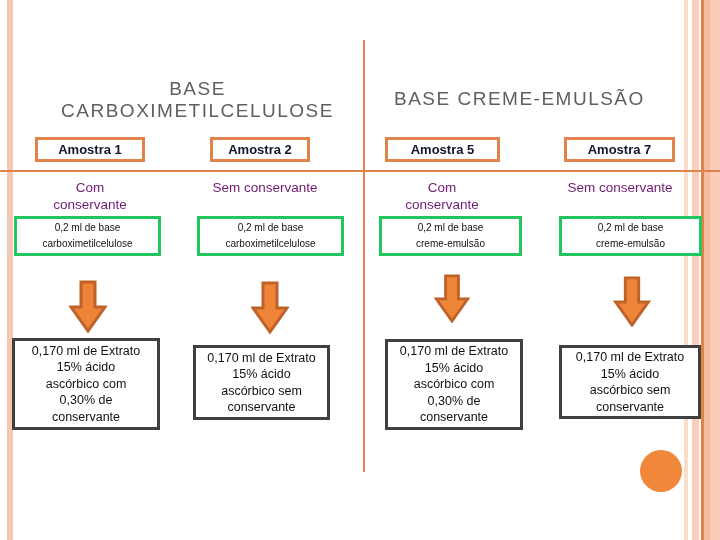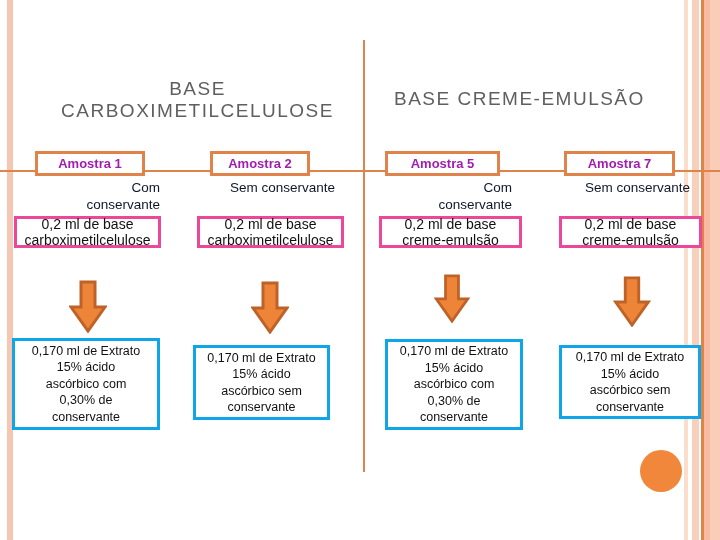--- a/index.html
+++ b/index.html
@@ -22,50 +22,50 @@
   .vline{position:absolute;left:363px;top:40px;width:2px;height:432px;background:#E0834A;z-index:1;}
   
   .header{
     position:absolute;color:#5F5F5F;font-size:19px;letter-spacing:1.5px;
     line-height:22px;text-align:center;z-index:1;
   }
   .header-left{left:40px;top:78px;width:315px;white-space:pre-line;}
   .header-right{left:394px;top:80px;width:250px;white-space:nowrap;margin-top:8px;}
   
   .sample-box{
-    position:absolute;top:151px;height:25px;background:#fff;
+    position:absolute;top:137px;height:25px;background:#fff;
     border:3px solid #E0834A;box-sizing:border-box;z-index:3;
     display:flex;align-items:center;justify-content:center;
-    font-weight:bold;font-size:13px;color:#a21caf;
+    font-weight:bold;font-size:13px;color:#0f172a;
   }
   .sb1{left:35px;width:110px;} .sb2{left:210px;width:100px;}
   .sb3{left:385px;width:115px;} .sb4{left:564px;width:111px;}
   
   .condition{
-    position:absolute;top:179px;text-align:right;font-size:13.5px;
-    line-height:17px;color:#0f172a;white-space:pre-line;z-index:3;
+    position:absolute;top:179px;text-align:center;font-size:13.5px;
+    line-height:17px;color:#701a75;white-space:pre-line;z-index:3;
   }
   .cd1{left:20px;width:140px;} .cd2{left:195px;width:140px;}
   .cd3{left:372px;width:140px;} .cd4{left:550px;width:140px;}
   
   .base-box{
-    position:absolute;top:216px;height:32px;background:#fff;
-    border:3px solid #ec4899;box-sizing:border-box;z-index:3;
+    position:absolute;top:216px;height:40px;background:#fff;
+    border:3px solid #22c55e;box-sizing:border-box;z-index:3;
     display:flex;align-items:center;justify-content:center;
-    text-align:center;font-size:14px;line-height:16px;white-space:pre-line;
+    text-align:center;font-size:10px;line-height:16px;white-space:pre-line;
   }
   .bb1{left:14px;width:147px;} .bb2{left:197px;width:147px;}
   .bb3{left:379px;width:143px;} .bb4{left:559px;width:143px;}
   
   .arrow{position:absolute;z-index:2;line-height:0;}
   .ar1{left:69px;top:280px;} .ar2{left:251px;top:281px;}
   .ar3{left:433px;top:274px;} .ar4{left:613px;top:276px;}
   
   .extract-box{
-    position:absolute;background:#fff;border:3px solid #0ea5e9;box-sizing:border-box;
+    position:absolute;background:#fff;border:3px solid #404040;box-sizing:border-box;
     display:flex;align-items:center;justify-content:center;z-index:3;
     text-align:center;font-size:12.5px;line-height:16.5px;white-space:pre-line;
   }
   .eb1{left:12px;top:338px;width:148px;height:92px;}
   .eb2{left:193px;top:345px;width:137px;height:75px;}
   .eb3{left:385px;top:339px;width:138px;height:91px;}
   .eb4{left:559px;top:345px;width:142px;height:74px;}
   
   .circle{
     position:absolute;left:640px;top:450px;width:42px;height:42px;

